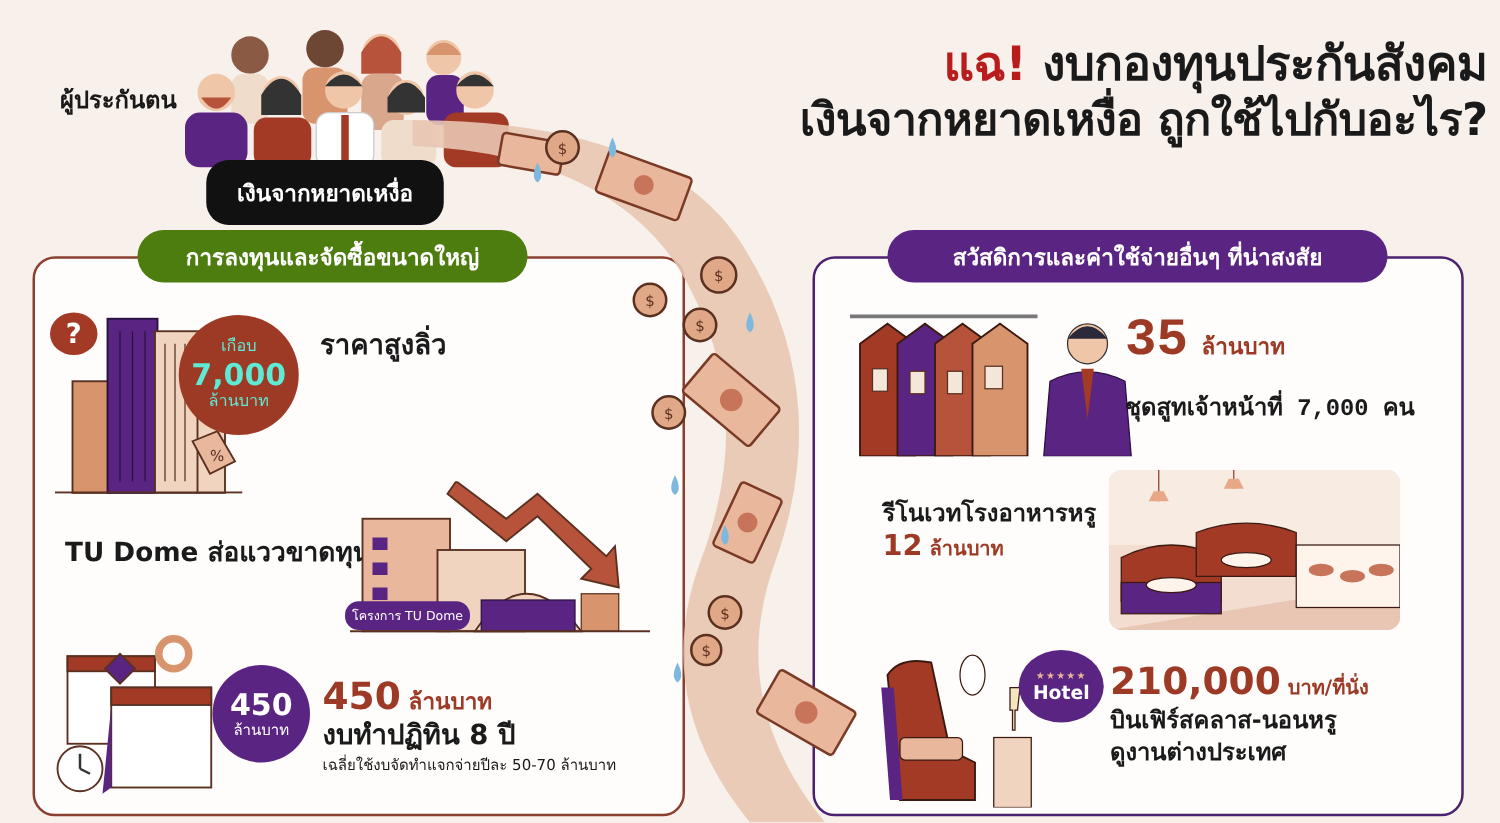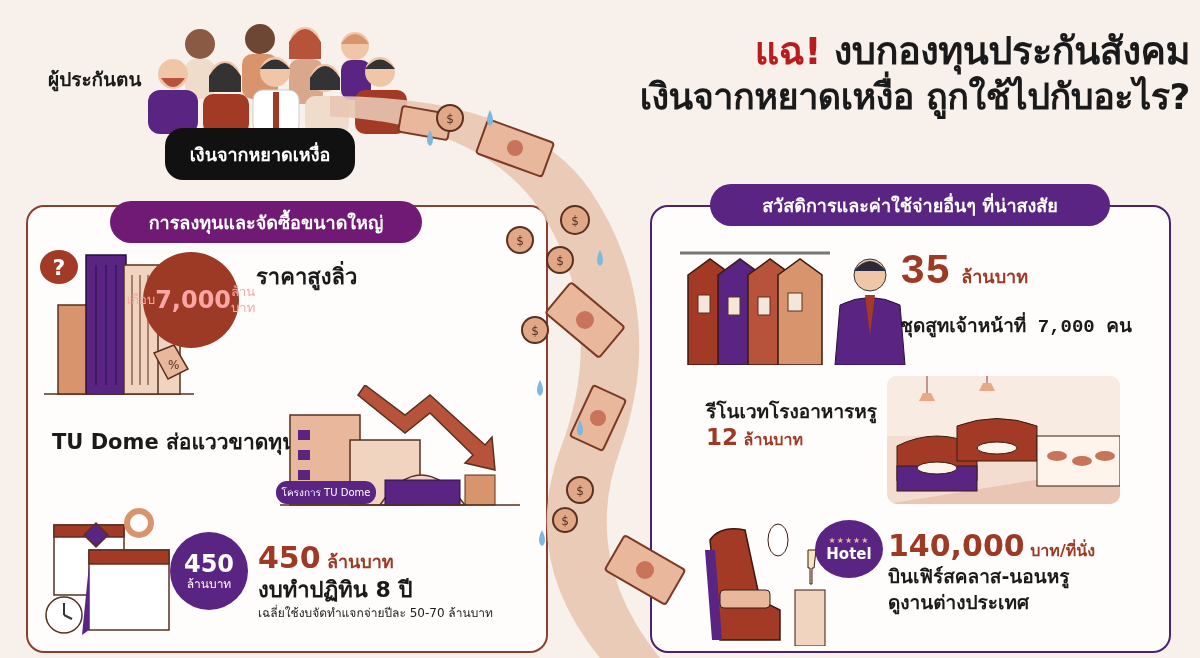--- a/index.html
+++ b/index.html
@@ -31,32 +31,32 @@
   .panel {
     background: #fffdfc;
     border-radius: 18px;
   }
   .panel-left { left: 26px; top: 205px; width: 522px; height: 448px; border: 2px solid #8a4030; }
   .panel-right { left: 650px; top: 205px; width: 521px; height: 448px; border: 2px solid #4b2170; }
   .panel-tab {
     height: 42px; border-radius: 21px; color: #fff; font-size: 18px; font-weight: 700;
     display: flex; align-items: center; justify-content: center; white-space: nowrap;
   }
-  .tab-left { left: 110px; top: 201px; width: 312px; background: #701a75; font-family: Liberation Serif, serif; }
+  .tab-left { left: 110px; top: 184px; width: 312px; background: #4d7c0f; font-family: Liberation Serif, serif; }
   .tab-right { left: 710px; top: 184px; width: 400px; background: #5a2482; }
 
   
   .river { left: 330px; top: 90px; width: 380px; height: 568px; }
 
   
   .bubble-q { left: 40px; top: 250px; width: 38px; height: 34px; border-radius: 50%; background: #a23a26; color: #fff; font-weight: 900; font-size: 22px; display: flex; align-items: center; justify-content: center; }
   .building-ill { left: 44px; top: 235px; width: 150px; height: 160px; }
   .circle-7000 {
     left: 143px; top: 252px; width: 96px; height: 96px; border-radius: 50%;
-    background: #9d3a25; color: #fca5a5; display: flex; flex-direction: row; align-items: center; justify-content: center;
+    background: #9d3a25; color: #5eead4; display: flex; flex-direction: column; align-items: center; justify-content: center;
   }
   .circle-7000 .small { font-size: 13px; line-height: 16px; }
   .circle-7000 .big { font-size: 24px; font-weight: 800; line-height: 28px; }
   .skyy-text { left: 256px; top: 262px; font-size: 22px; font-weight: 800; line-height: 30px; }
 
   .tudome-text { left: 52px; top: 425px; font-size: 21px; font-weight: 800; }
   .tudome-ill { left: 280px; top: 385px; width: 240px; height: 122px; }
   .tudome-badge {
     left: 276px; top: 481px; width: 100px; height: 23px; border-radius: 11px;
     background: #5a2482; color: #fff; font-size: 10px; display: flex; align-items: center; justify-content: center;
@@ -337,17 +337,17 @@
   <rect x="95" y="70" width="30" height="56" fill="#f0d4c0" stroke="#3a1a10"></rect>
   <ellipse cx="78" cy="20" rx="10" ry="16" fill="#fff" stroke="#3a1a10"></ellipse>
   <path d="M108 30 l8 0 l-2 18 l-2 0 l0 16 l-2 0 l0 -16 l-2 0Z" fill="#f5e6c0" stroke="#3a1a10"></path>
 </svg>
 <div class="abs hotel-bubble">
   <span class="stars">★★★★★</span>
   <span class="label">Hotel</span>
 </div>
 <div class="abs flight-text">
   <div>
-    <span class="amount-big">140,000</span><span class="amount-unit"> บาท/ที่นั่ง</span>
+    <span class="amount-big">210,000</span><span class="amount-unit"> บาท/ที่นั่ง</span>
   </div>
   <div class="flight-desc">บินเฟิร์สคลาส-นอนหรู</div>
   <div class="flight-desc">ดูงานต่างประเทศ</div>
 </div>
 
 </body></html>

